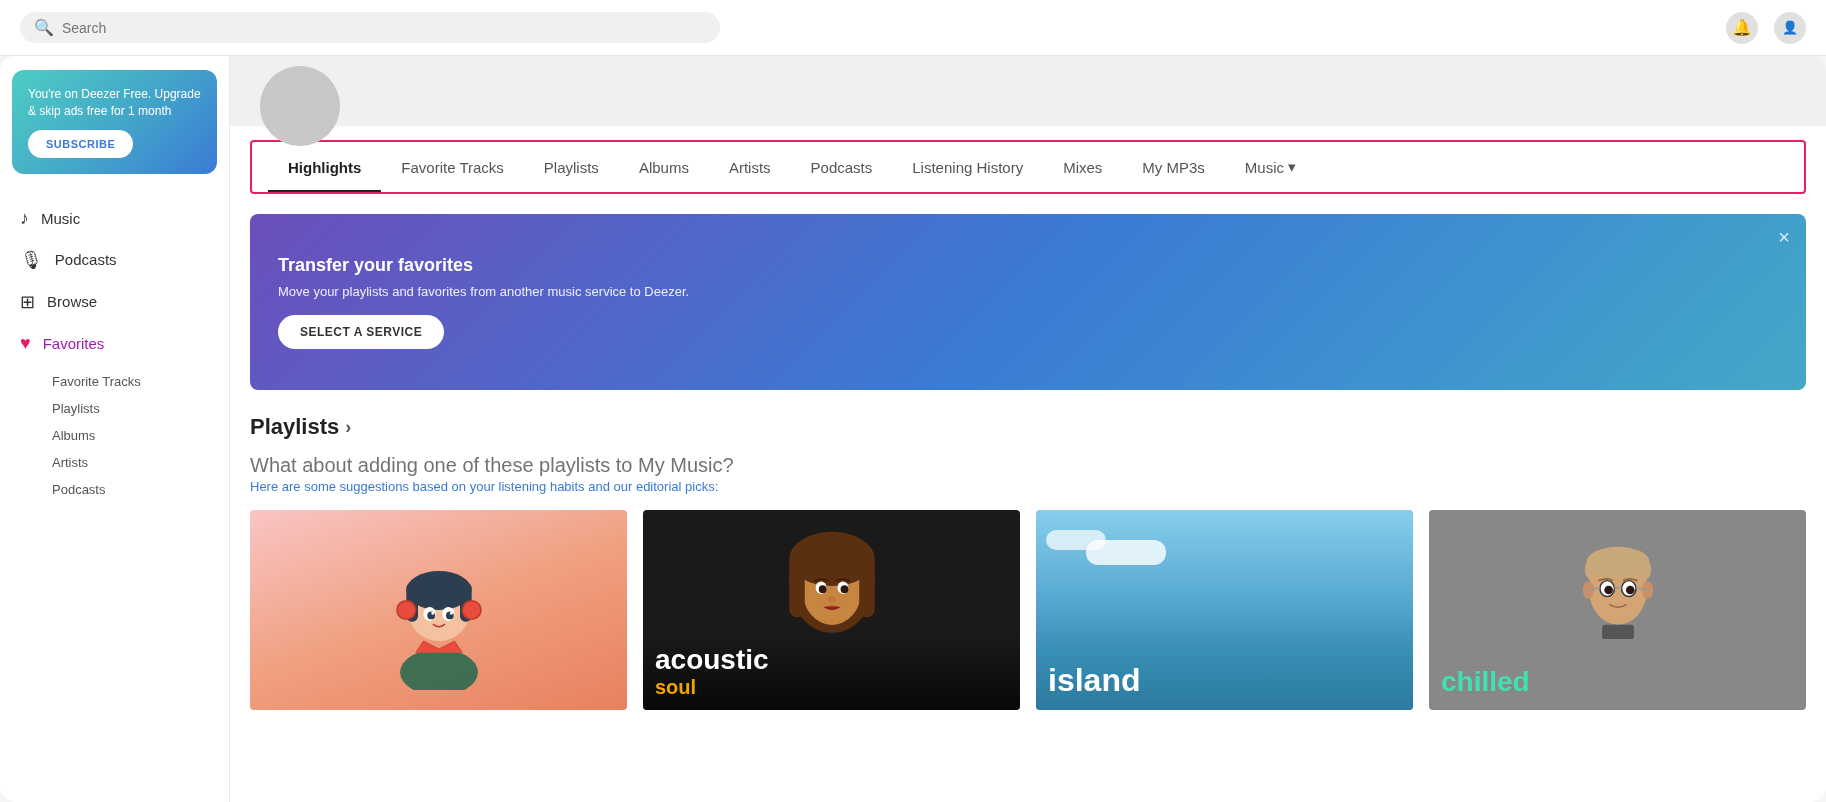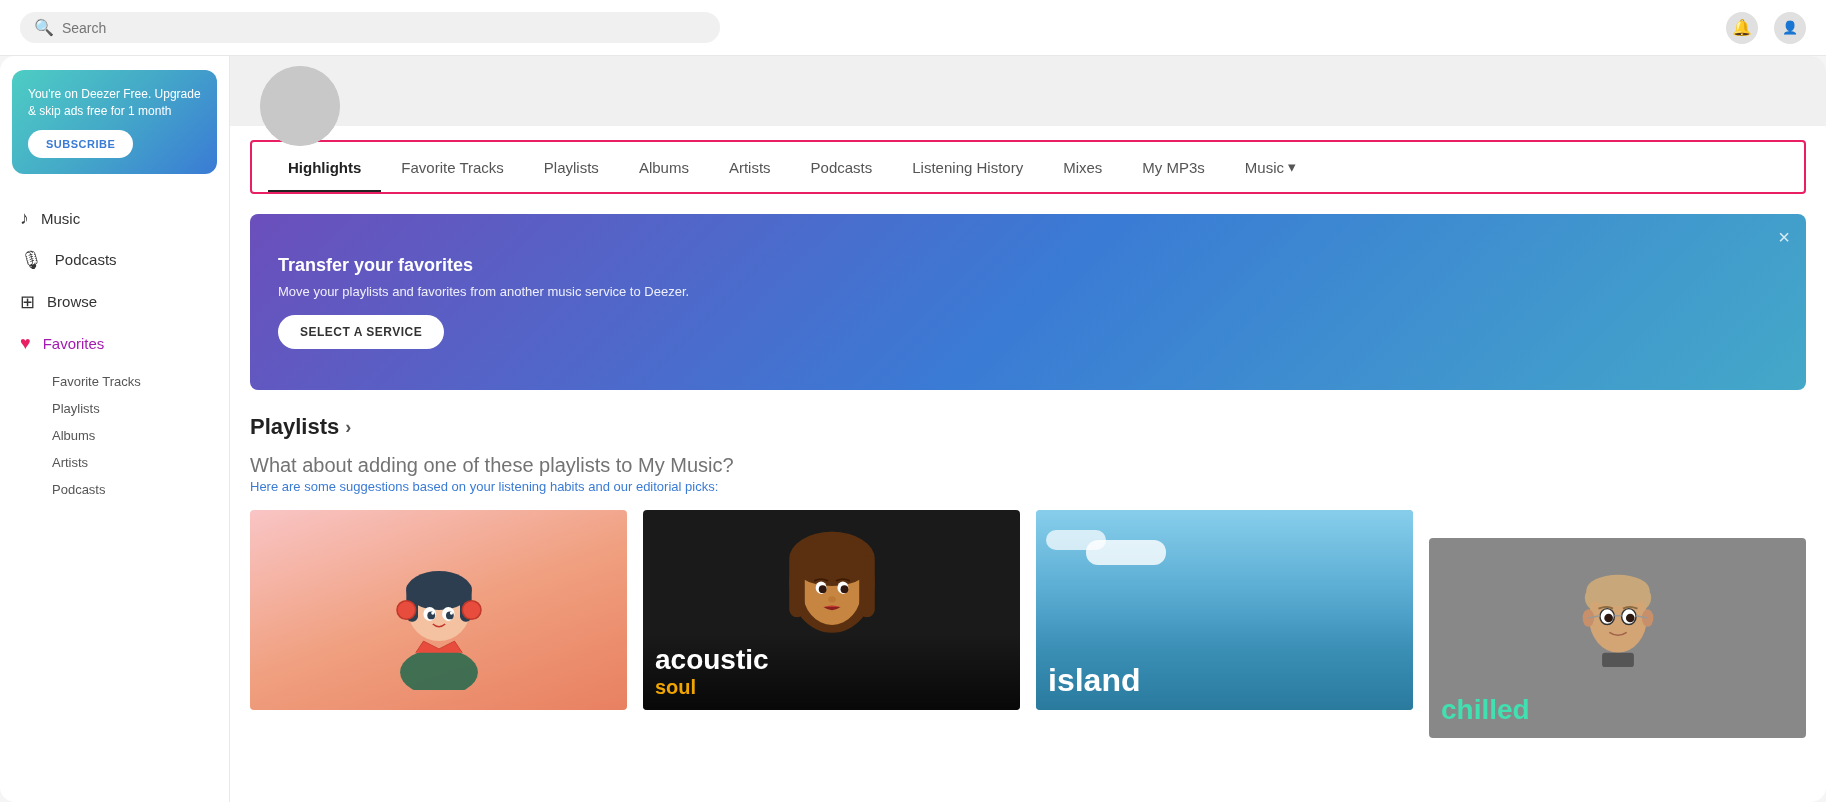--- a/index.html
+++ b/index.html
@@ -518,21 +518,21 @@
           <div style="position:absolute;top:0;left:0;right:0;bottom:0;background:linear-gradient(180deg,#87ceeb 0%,#5badd4 40%,#3a8fb5 70%,#2a7a9e 100%);"></div>
 
           <div style="position:absolute;top:20px;left:10px;width:60px;height:20px;background:rgba(255,255,255,0.7);border-radius:10px;"></div>
           <div style="position:absolute;top:30px;left:50px;width:80px;height:25px;background:rgba(255,255,255,0.8);border-radius:12px;"></div>
         </div>
         <div class="card-overlay">
           <div class="card-label-main island-main">island</div>
         </div>
       </div>
 
-      <div class="playlist-card card-4" style="background:#888;position:relative;margin-top:28px;">
+      <div class="playlist-card card-4" style="background:#888;position:relative;">
         <div style="width:100%;height:100%;display:flex;align-items:center;justify-content:center;">
 
           <svg viewBox="0 0 180 200" width="130" height="150" style="position:absolute;top:5px;left:50%;transform:translateX(-50%);">
 
             <ellipse cx="90" cy="72" rx="46" ry="28" fill="#c8a87a"></ellipse>
 
             <ellipse cx="90" cy="100" rx="40" ry="48" fill="#d4a574"></ellipse>
 
             <ellipse cx="90" cy="62" rx="44" ry="22" fill="#c8a87a"></ellipse>
 

